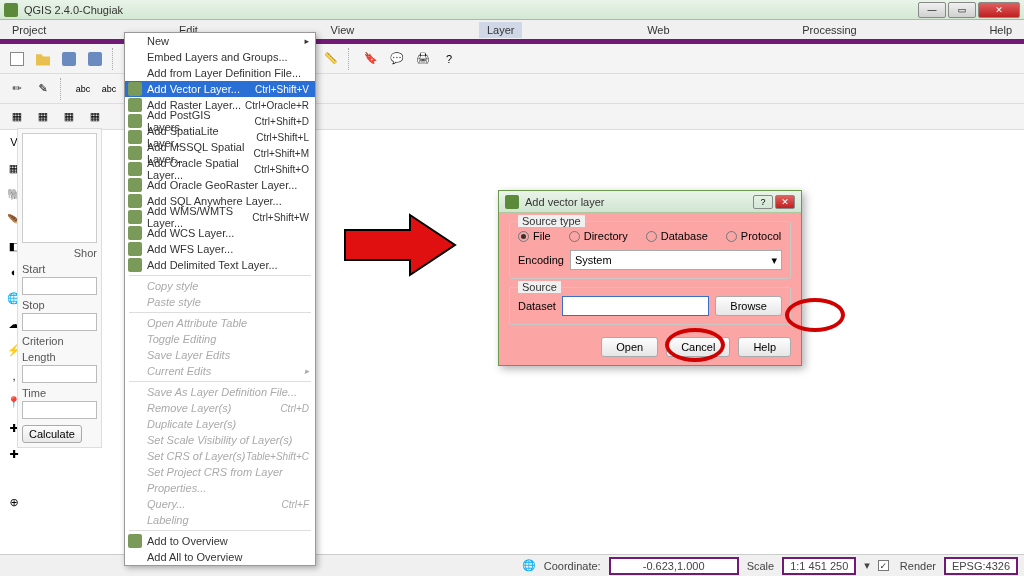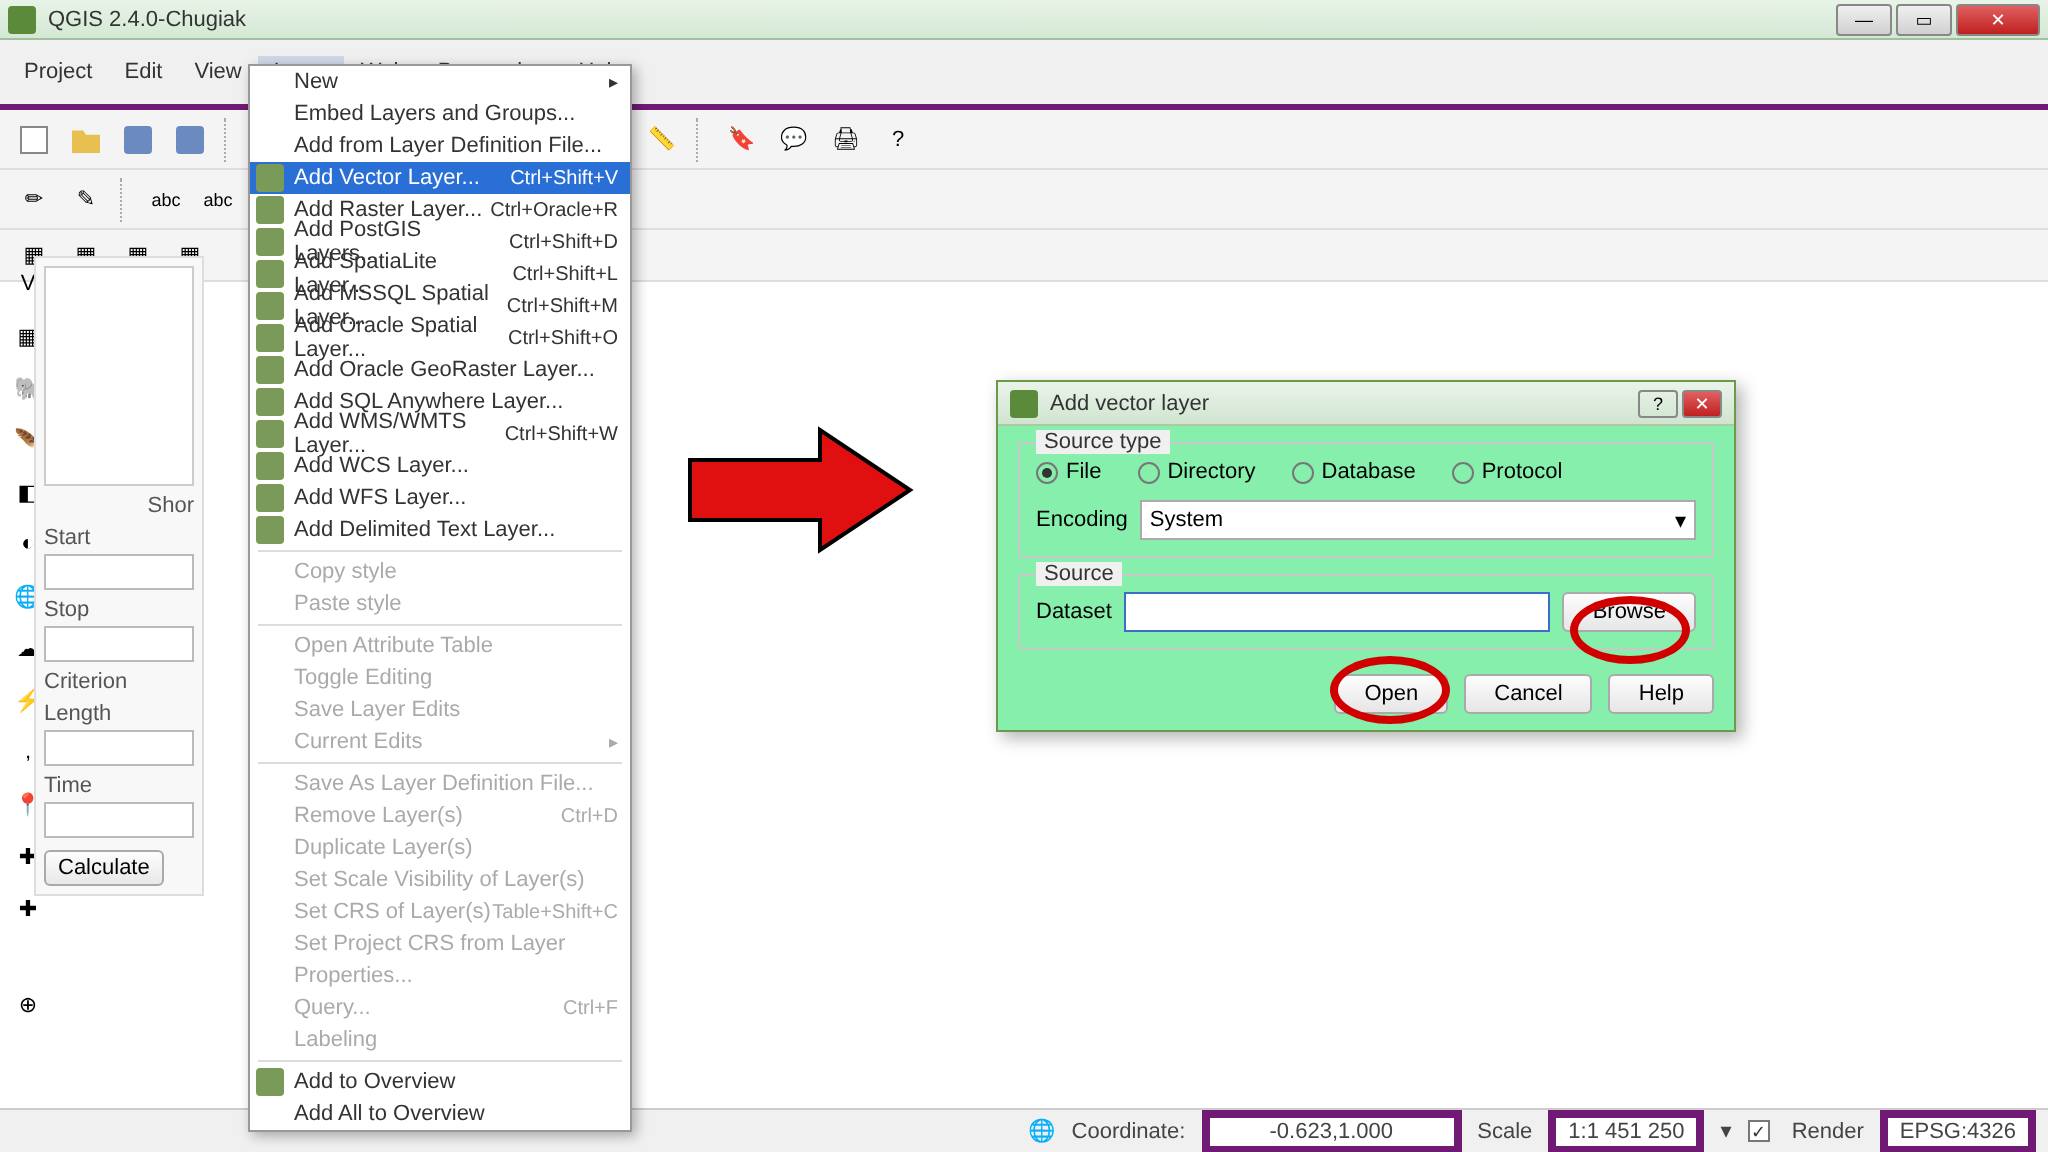--- a/index.html
+++ b/index.html
@@ -9,21 +9,21 @@
 .titlebar { height: 20px; background: linear-gradient(#e8f4e8, #d4e8d4); border-bottom: 1px solid #a0c0a0; display: flex; align-items: center; padding: 0 4px; }
 .titlebar .qicon { width: 14px; height: 14px; background: #5a8a3a; border-radius: 2px; margin-right: 6px; }
 .titlebar .title { flex: 1; color: #333; }
 .winbtns { display: flex; gap: 2px; }
 .winbtn { width: 28px; height: 16px; border: 1px solid #888; border-radius: 2px; display: flex; align-items: center; justify-content: center; font-size: 9px; }
 .winbtn.min { background: linear-gradient(#f0f0f0,#d0d0d0); }
 .winbtn.max { background: linear-gradient(#f0f0f0,#d0d0d0); }
 .winbtn.close { background: linear-gradient(#e06060,#c02020); color: #fff; width: 42px; }
 
 
-.menubar { height: 35px; background: #f0f0f0; border-bottom: 3px solid #701a75; display: flex; align-items: center; padding: 0 4px; }
+.menubar { height: 24px; background: #f0f0f0; border-bottom: 5px solid #701a75; display: flex; align-items: center; padding: 0 4px; justify-content: space-between; }
 .menubar .mitem { padding: 2px 8px; color: #333; }
 .menubar .mitem.open { background: #d0d8e8; }
 
 
 .toolbar { height: 30px; background: #f4f4f4; border-bottom: 1px solid #ddd; display: flex; align-items: center; padding: 0 6px; gap: 4px; }
 .tbtn { width: 22px; height: 22px; border: 1px solid transparent; border-radius: 2px; display: flex; align-items: center; justify-content: center; }
 .tsep { width: 6px; height: 22px; border-left: 1px dotted #aaa; margin: 0 2px; }
 
 
 .leftbar { position: absolute; left: 0; top: 128px; width: 30px; display: flex; flex-direction: column; gap: 2px; padding: 2px; }
@@ -32,31 +32,31 @@
 
 .sidepanel { position: absolute; left: 17px; top: 128px; width: 85px; background: #f8f8f8; border: 1px solid #ddd; padding: 4px; }
 .sidepanel .lbl { color: #555; margin: 4px 0 2px; }
 .sidepanel input { width: 100%; height: 18px; border: 1px solid #bbb; background: #fff; padding: 0 2px; }
 .sidepanel .btn { display: inline-block; padding: 2px 6px; border: 1px solid #aaa; border-radius: 3px; background: linear-gradient(#fdfdfd,#e8e8e8); margin-top: 6px; }
 
 
 .dropdown { position: absolute; left: 124px; top: 32px; width: 192px; background: #fff; border: 1px solid #999; box-shadow: 2px 2px 6px rgba(0,0,0,0.3); z-index: 10; }
 .dropdown .ditem { display: flex; align-items: center; height: 16px; padding: 0 6px 0 22px; position: relative; color: #333; }
 .dropdown .ditem.sel { background: #2a6fd6; color: #fff; }
-.dropdown .ditem.dis { color: #aaa; }
+.dropdown .ditem.dis { color: #aaa; font-style: italic; }
 .dropdown .ditem .shortcut { margin-left: auto; font-size: 10px; }
 .dropdown .ditem .dicon { position: absolute; left: 3px; width: 14px; height: 14px; }
 .dropdown .dsep { height: 1px; background: #ddd; margin: 2px 4px; }
 .dropdown .ditem .arrow { margin-left: auto; font-size: 9px; }
 
 
 .redarrow { position: absolute; left: 340px; top: 210px; z-index: 4; }
 
 
-.dialog { position: absolute; left: 498px; top: 190px; width: 370px; background: #86efac; border: 1px solid #6a9a4a; box-shadow: 3px 3px 8px rgba(0,0,0,0.3); z-index: 20; }
+.dialog { position: absolute; left: 498px; top: 190px; width: 304px; background: #fca5a5; border: 1px solid #6a9a4a; box-shadow: 3px 3px 8px rgba(0,0,0,0.3); z-index: 20; }
 .dialog .dtitle { height: 22px; background: linear-gradient(#eaf4ea,#d0e4d0); border-bottom: 1px solid #b0c8a0; display: flex; align-items: center; padding: 0 6px; }
 .dialog .dtitle .dicon { width: 14px; height: 14px; background: #5a8a3a; border-radius: 2px; margin-right: 6px; }
 .dialog .dtitle .dtxt { flex: 1; color: #333; }
 .dialog .dtitle .dwinbtns { display: flex; gap: 2px; }
 .dialog .dtitle .dwb { width: 20px; height: 14px; border: 1px solid #888; border-radius: 2px; font-size: 9px; display: flex; align-items: center; justify-content: center; }
 .dialog .dtitle .dwb.cl { background: linear-gradient(#e06060,#c02020); color: #fff; }
 .dialog .dbody { padding: 8px 10px; }
 .groupbox { border: 1px solid #c8c8c8; border-radius: 2px; padding: 8px; margin-bottom: 8px; position: relative; }
 .groupbox .gtitle { position: absolute; top: -7px; left: 8px; background: #f0f0f0; padding: 0 4px; color: #333; }
 .radiorow { display: flex; gap: 18px; align-items: center; margin-bottom: 8px; }
@@ -68,21 +68,21 @@
 .srcrow { display: flex; align-items: center; gap: 6px; }
 .srcrow input { flex: 1; height: 20px; border: 1px solid #3a6fc8; background: #fff; }
 .dlgbtn { padding: 3px 14px; border: 1px solid #aaa; border-radius: 3px; background: linear-gradient(#fdfdfd,#e6e6e6); }
 .btnrow { display: flex; justify-content: flex-end; gap: 8px; padding-top: 4px; }
 .redcircle { position: absolute; border: 4px solid #d00000; border-radius: 50%/50%; pointer-events: none; z-index: 25; }
 .rc1 { left: 785px; top: 298px; width: 60px; height: 34px; }
 .rc2 { left: 665px; top: 328px; width: 60px; height: 34px; }
 
 
 .statusbar { position: absolute; left: 0; right: 0; bottom: 0; height: 22px; background: #f0f0f0; border-top: 1px solid #ccc; display: flex; align-items: center; padding: 0 6px; gap: 8px; font-size: 10px; color: #444; }
-.statusbar .sfield { border: 4px solid #701a75; padding: 1px 6px; background: #fff; }
+.statusbar .sfield { border: 2px solid #701a75; padding: 1px 6px; background: #fff; }
 .statusbar .spacer { flex: 1; }
 .statusbar .chk { width: 11px; height: 11px; border: 1px solid #777; background: #fff; display: inline-flex; align-items: center; justify-content: center; margin-right: 3px; }
 .statusbar .chk.on::after { content: "✓"; font-size: 9px; color: #333; }
 
 
 .ic { width: 14px; height: 14px; display: inline-block; }
 .ic-folder { background: #e8c050; clip-path: polygon(0 20%, 40% 20%, 50% 35%, 100% 35%, 100% 100%, 0 100%); }
 .ic-disk { background: #6a8ac0; border-radius: 2px; }
 .ic-doc { background: #fff; border: 1px solid #888; }
 </style>

